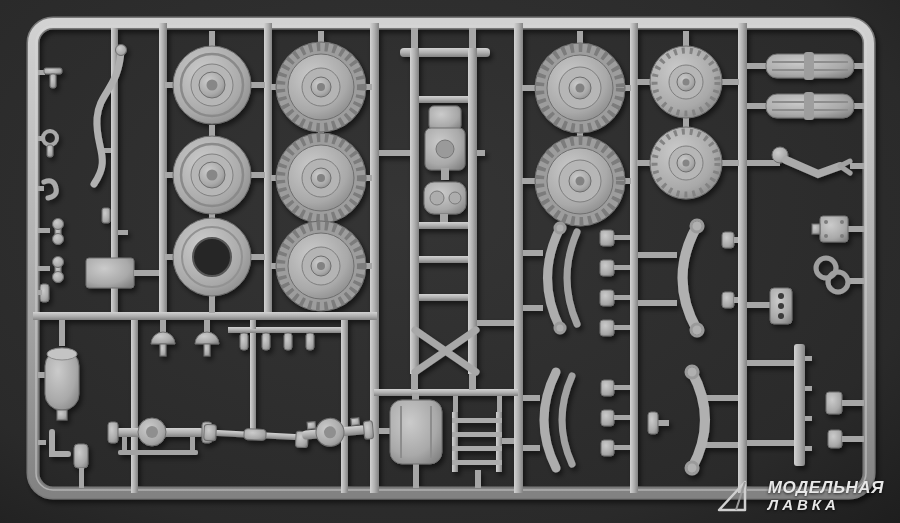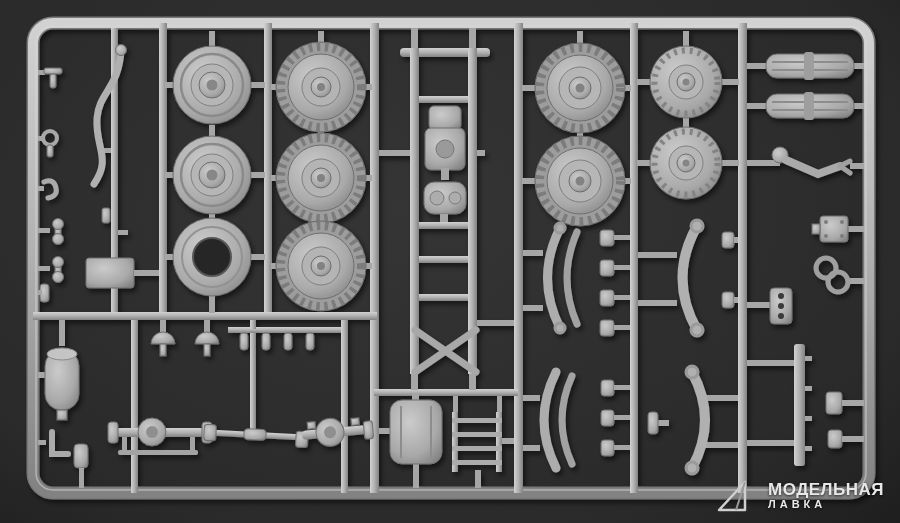--- a/index.html
+++ b/index.html
@@ -21,24 +21,25 @@
   .rh{fill:url(#gh);}
   .g8{fill:#a6a6a6;}
   .ln{stroke:#8d8d8d;stroke-width:2;fill:none;}
   
   .watermark{
     position:absolute;right:16px;bottom:10px;
     display:flex;align-items:center;gap:21px;
     color:var(--watermark-text);
     text-shadow:0 1px 3px rgba(0,0,0,.75);
     user-select:none;
+    font-style:italic;
   }
   .wm-text{display:flex;flex-direction:column;line-height:1.05;}
   .wm-line1{font-weight:700;font-size:17px;letter-spacing:.5px;}
-  .wm-line2{font-weight:700;font-size:11px;letter-spacing:4px;}
+  .wm-line2{font-weight:700;font-size:15px;letter-spacing:4px;}
 </style>
 </head>
 <body>
 
 <div class="stage">
 
 <svg width="900" height="523" viewBox="0 0 900 523" xmlns="http://www.w3.org/2000/svg">
   <defs>
     <linearGradient id="gv" x1="0" y1="0" x2="1" y2="0">
       <stop offset="0" stop-color="#d2d2d2"></stop>

